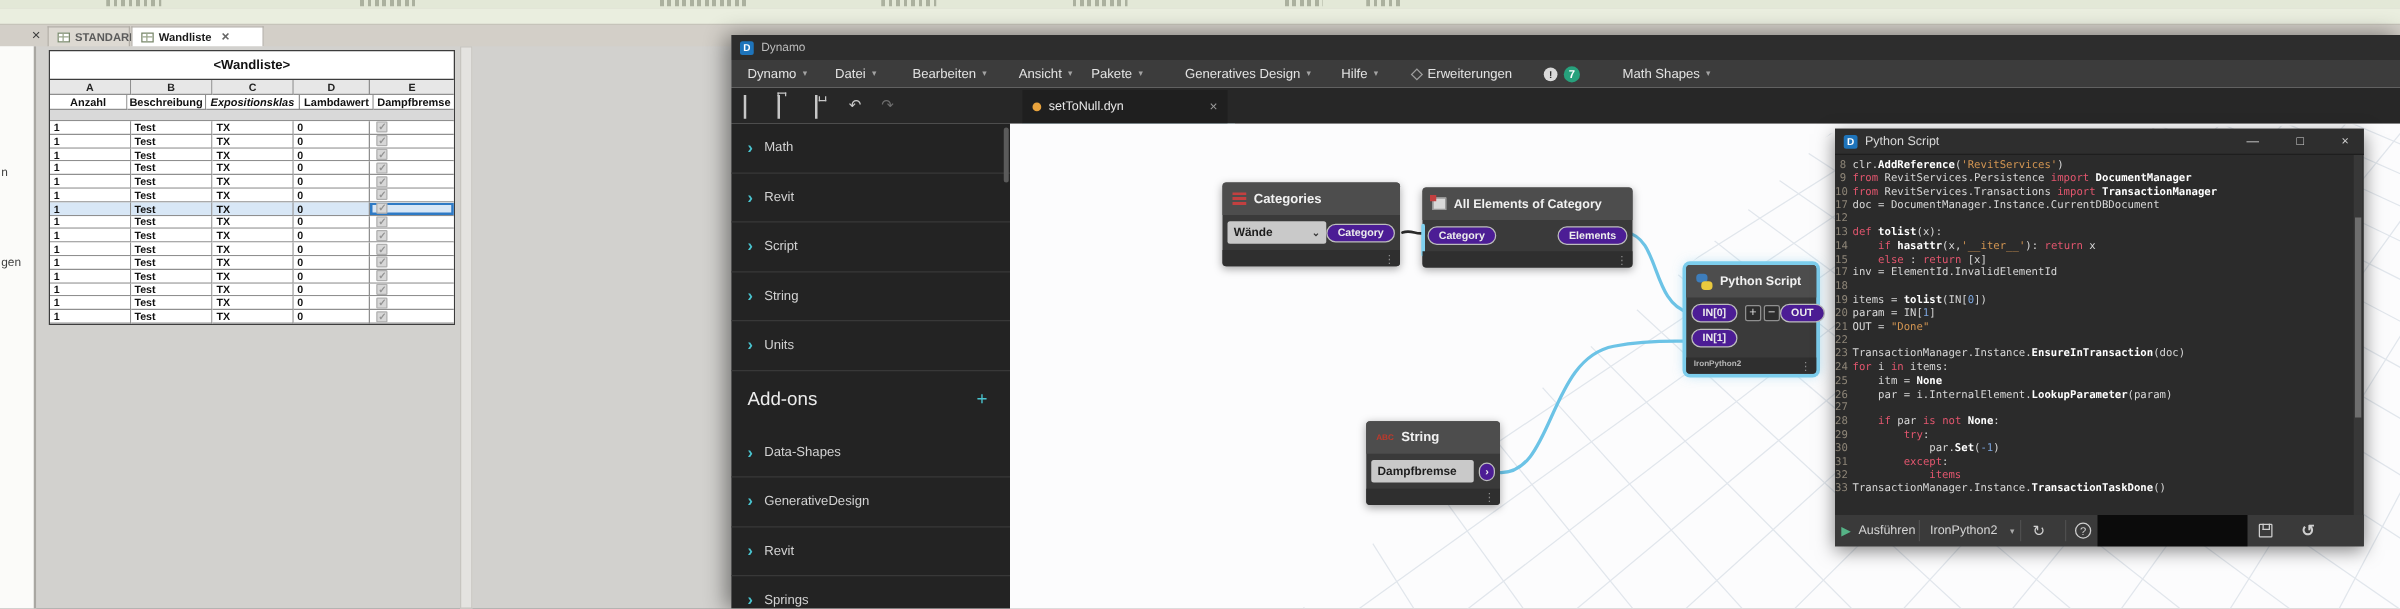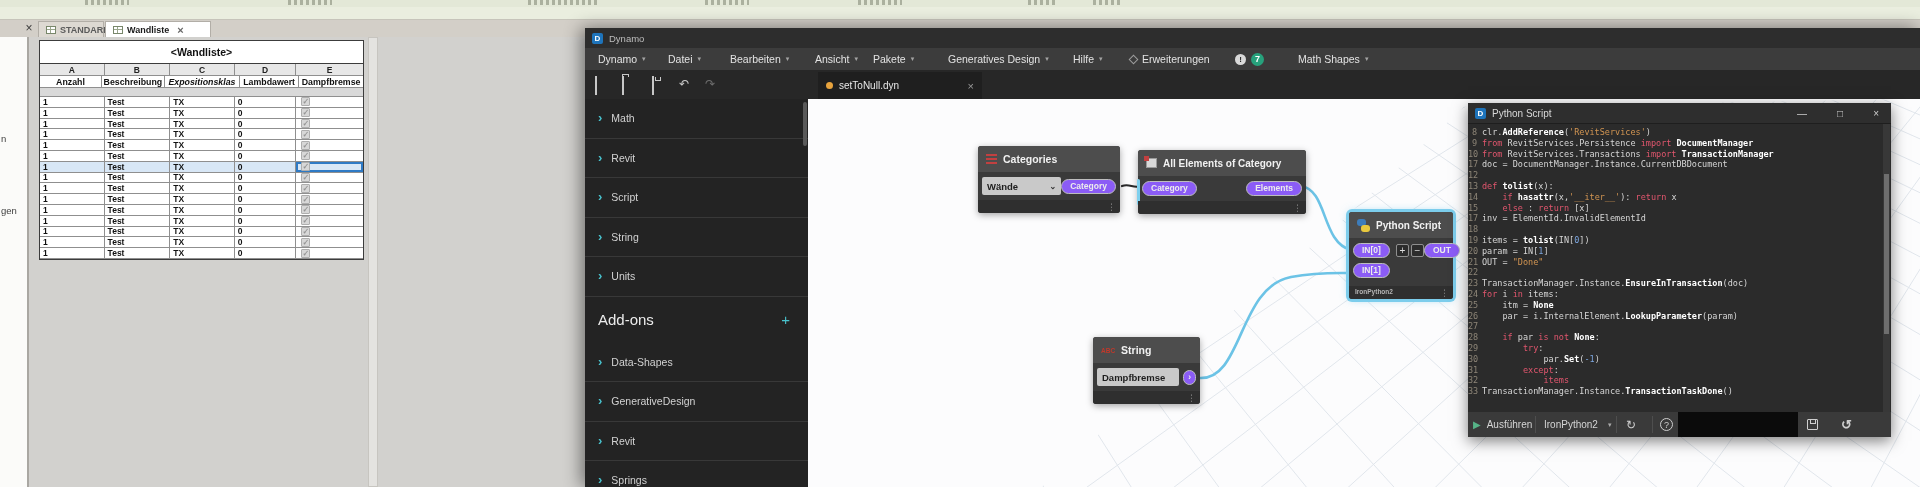--- a/index.html
+++ b/index.html
@@ -93,21 +93,21 @@
   .gridwrap { position:absolute; inset:0;
               clip-path:polygon(21% 100%, 40% 50%, 47% 34%, 59% 2%, 100% 0%, 100% 100%); }
   .wires { position:absolute; inset:0; pointer-events:none; }
 
   
   .node { position:absolute; background:#3a3a3a; border-radius:3px; box-shadow:0 2px 7px rgba(0,0,0,.35); }
   .node .hdr { height:26px; background:#4d4d4d; border-radius:3px 3px 0 0; display:flex; align-items:center;
                gap:6px; padding:0 8px; color:#f1f1f1; font-size:10.5px; font-weight:bold; white-space:nowrap; }
   .node .ftr { height:13px; background:#2f2f2f; border-radius:0 0 3px 3px; position:relative; }
   .kebab { position:absolute; right:4px; bottom:1px; color:#8f8f8f; font-size:9px; }
-  .pill { background:#8b5cf6; border:1px solid #bdbdbd; border-radius:8px; color:#ececec; font-size:8.5px;
+  .pill { background:#4c1d95; border:1px solid #bdbdbd; border-radius:8px; color:#ececec; font-size:8.5px;
           font-weight:bold; padding:1px 8px; line-height:11px; white-space:nowrap; }
   .nbody { position:relative; display:flex; align-items:center; padding:5px 4px; }
   .ddown { background:#c9c9c9; color:#1d1d1d; font-size:9.5px; font-weight:bold; height:18px; width:92px;
            display:flex; align-items:center; padding:0 5px; border-radius:2px; }
   .ddown .dcar { margin-left:auto; font-size:8px; color:#333; }
   .cyanbar { position:absolute; left:-1px; top:3px; width:3px; height:26px; background:#7fd0ee; border-radius:2px; }
   .node.selected { box-shadow:0 0 0 3px #7ccdec, 0 0 10px rgba(110,200,235,.7); }
   .pyicon { position:relative; width:13px; height:13px; flex:none; }
   .pyicon i { position:absolute; width:9px; height:7px; border-radius:3px; }
   .pyicon .b { left:0; top:0; background:#3d7dbb; }

